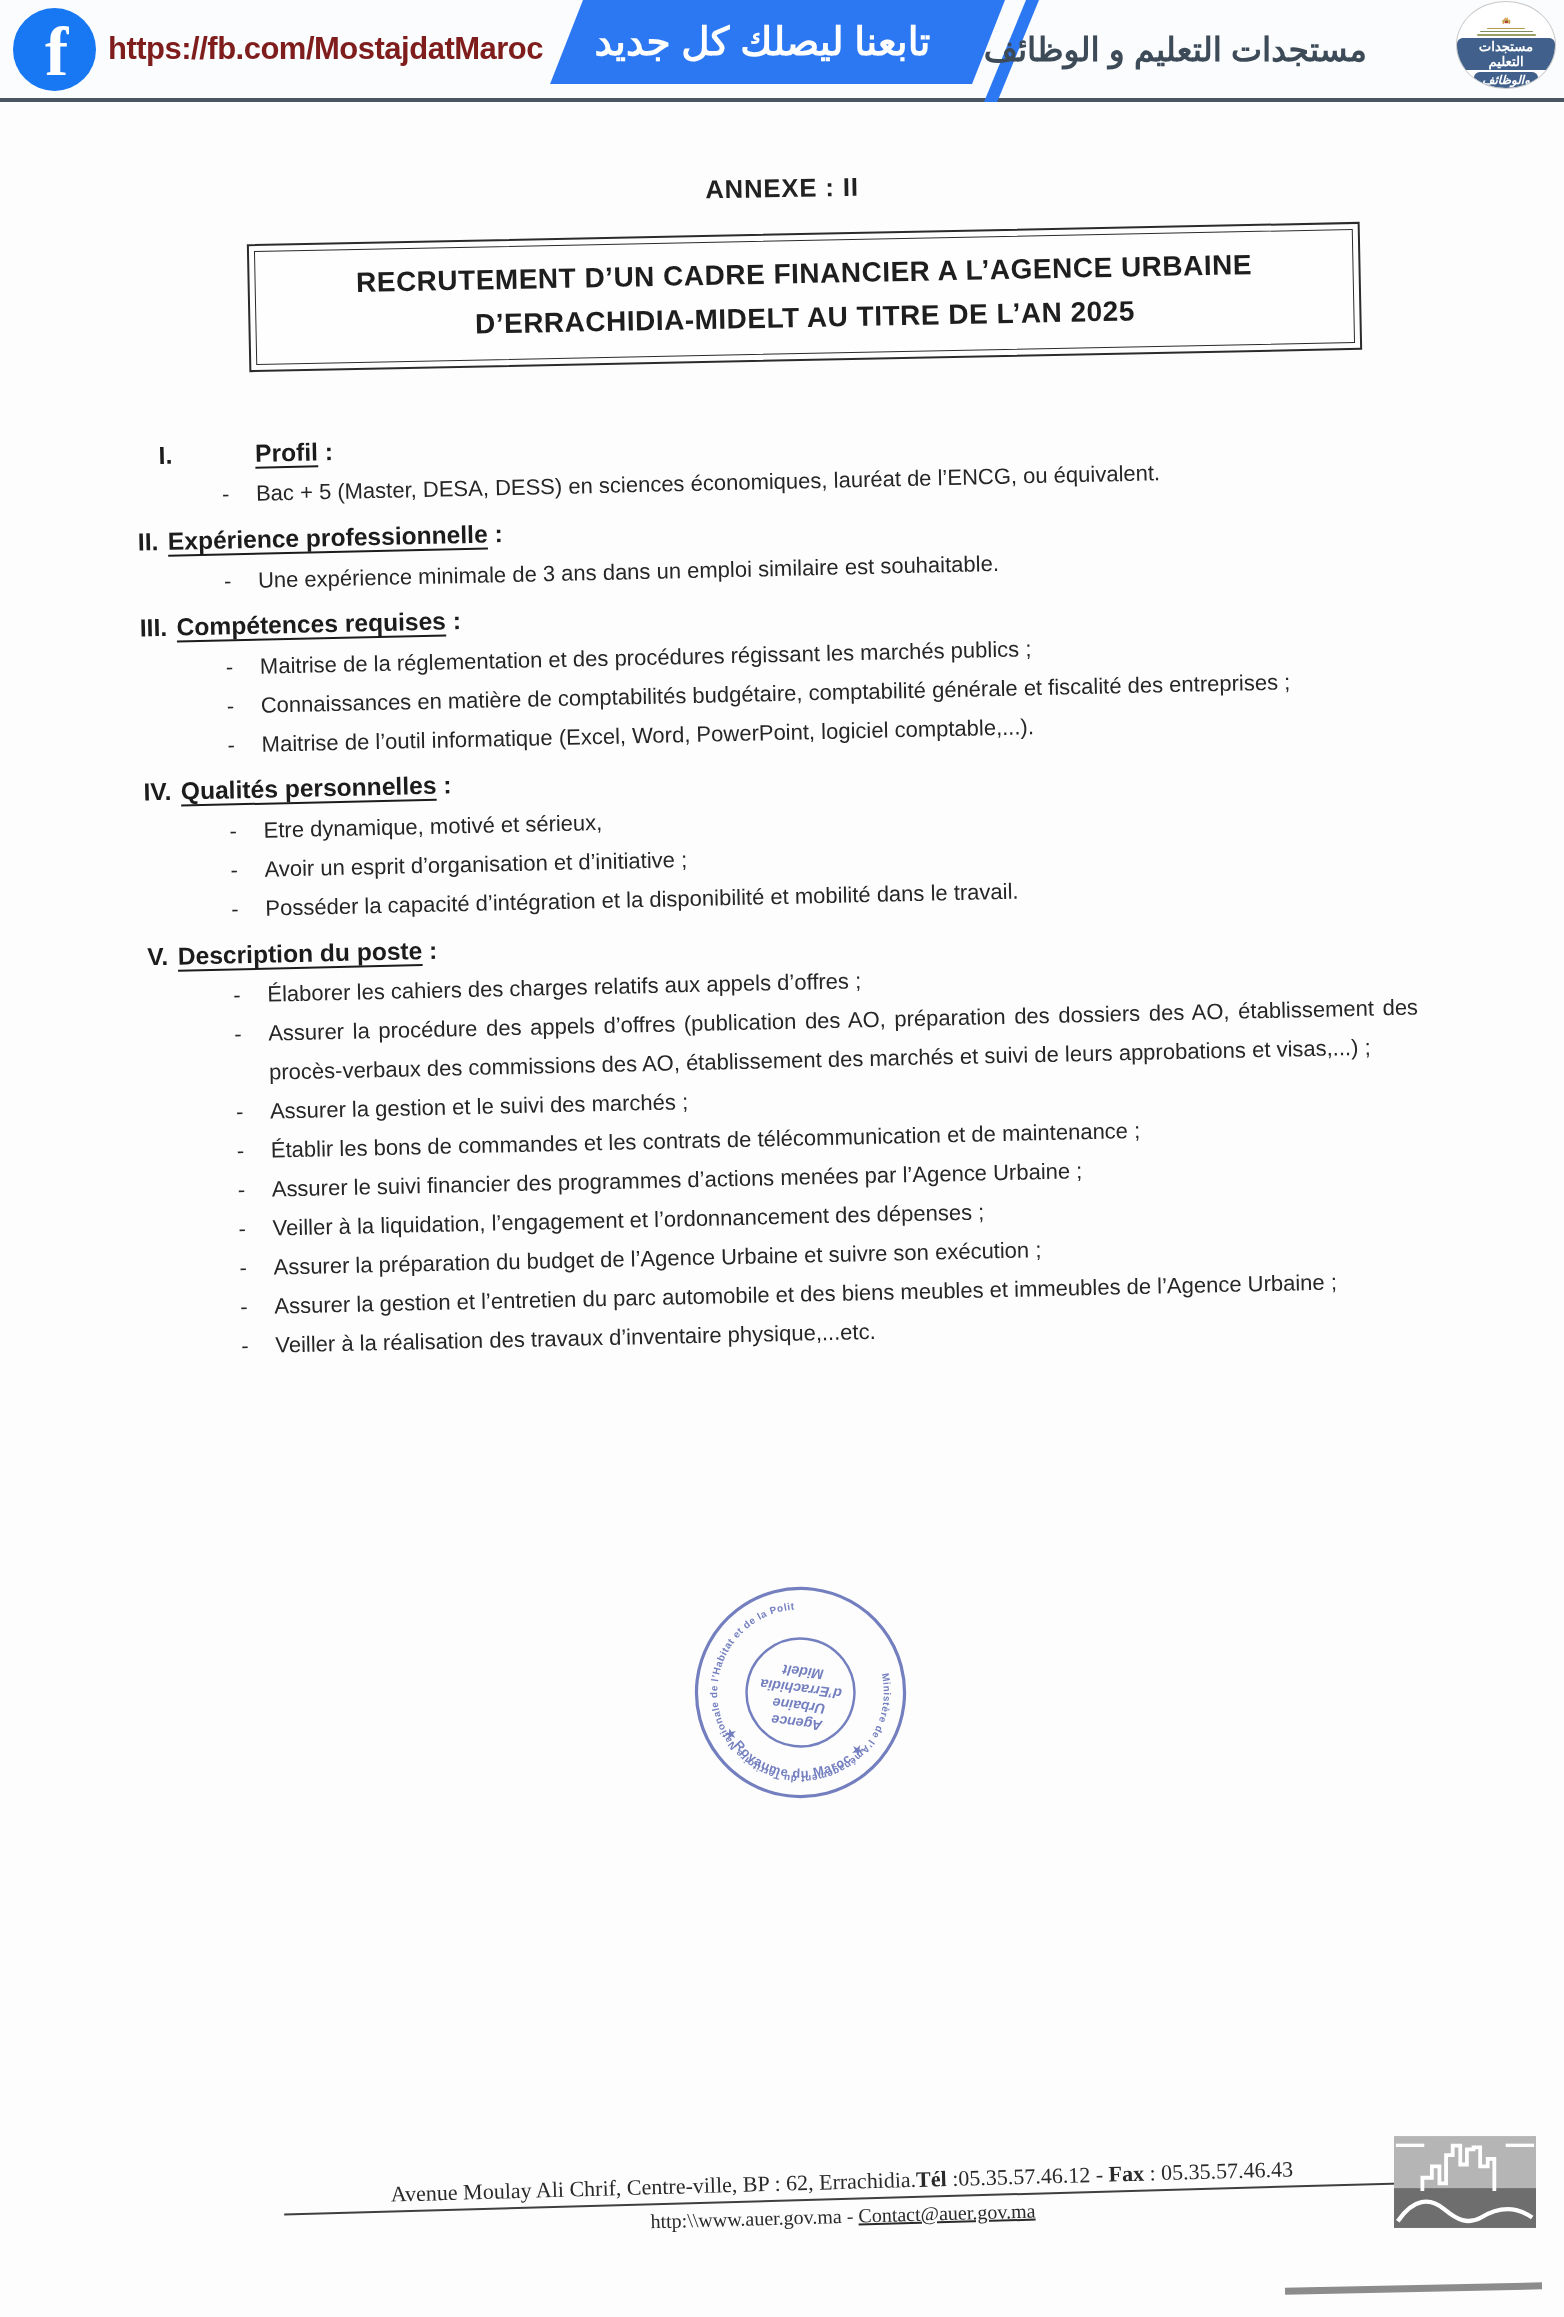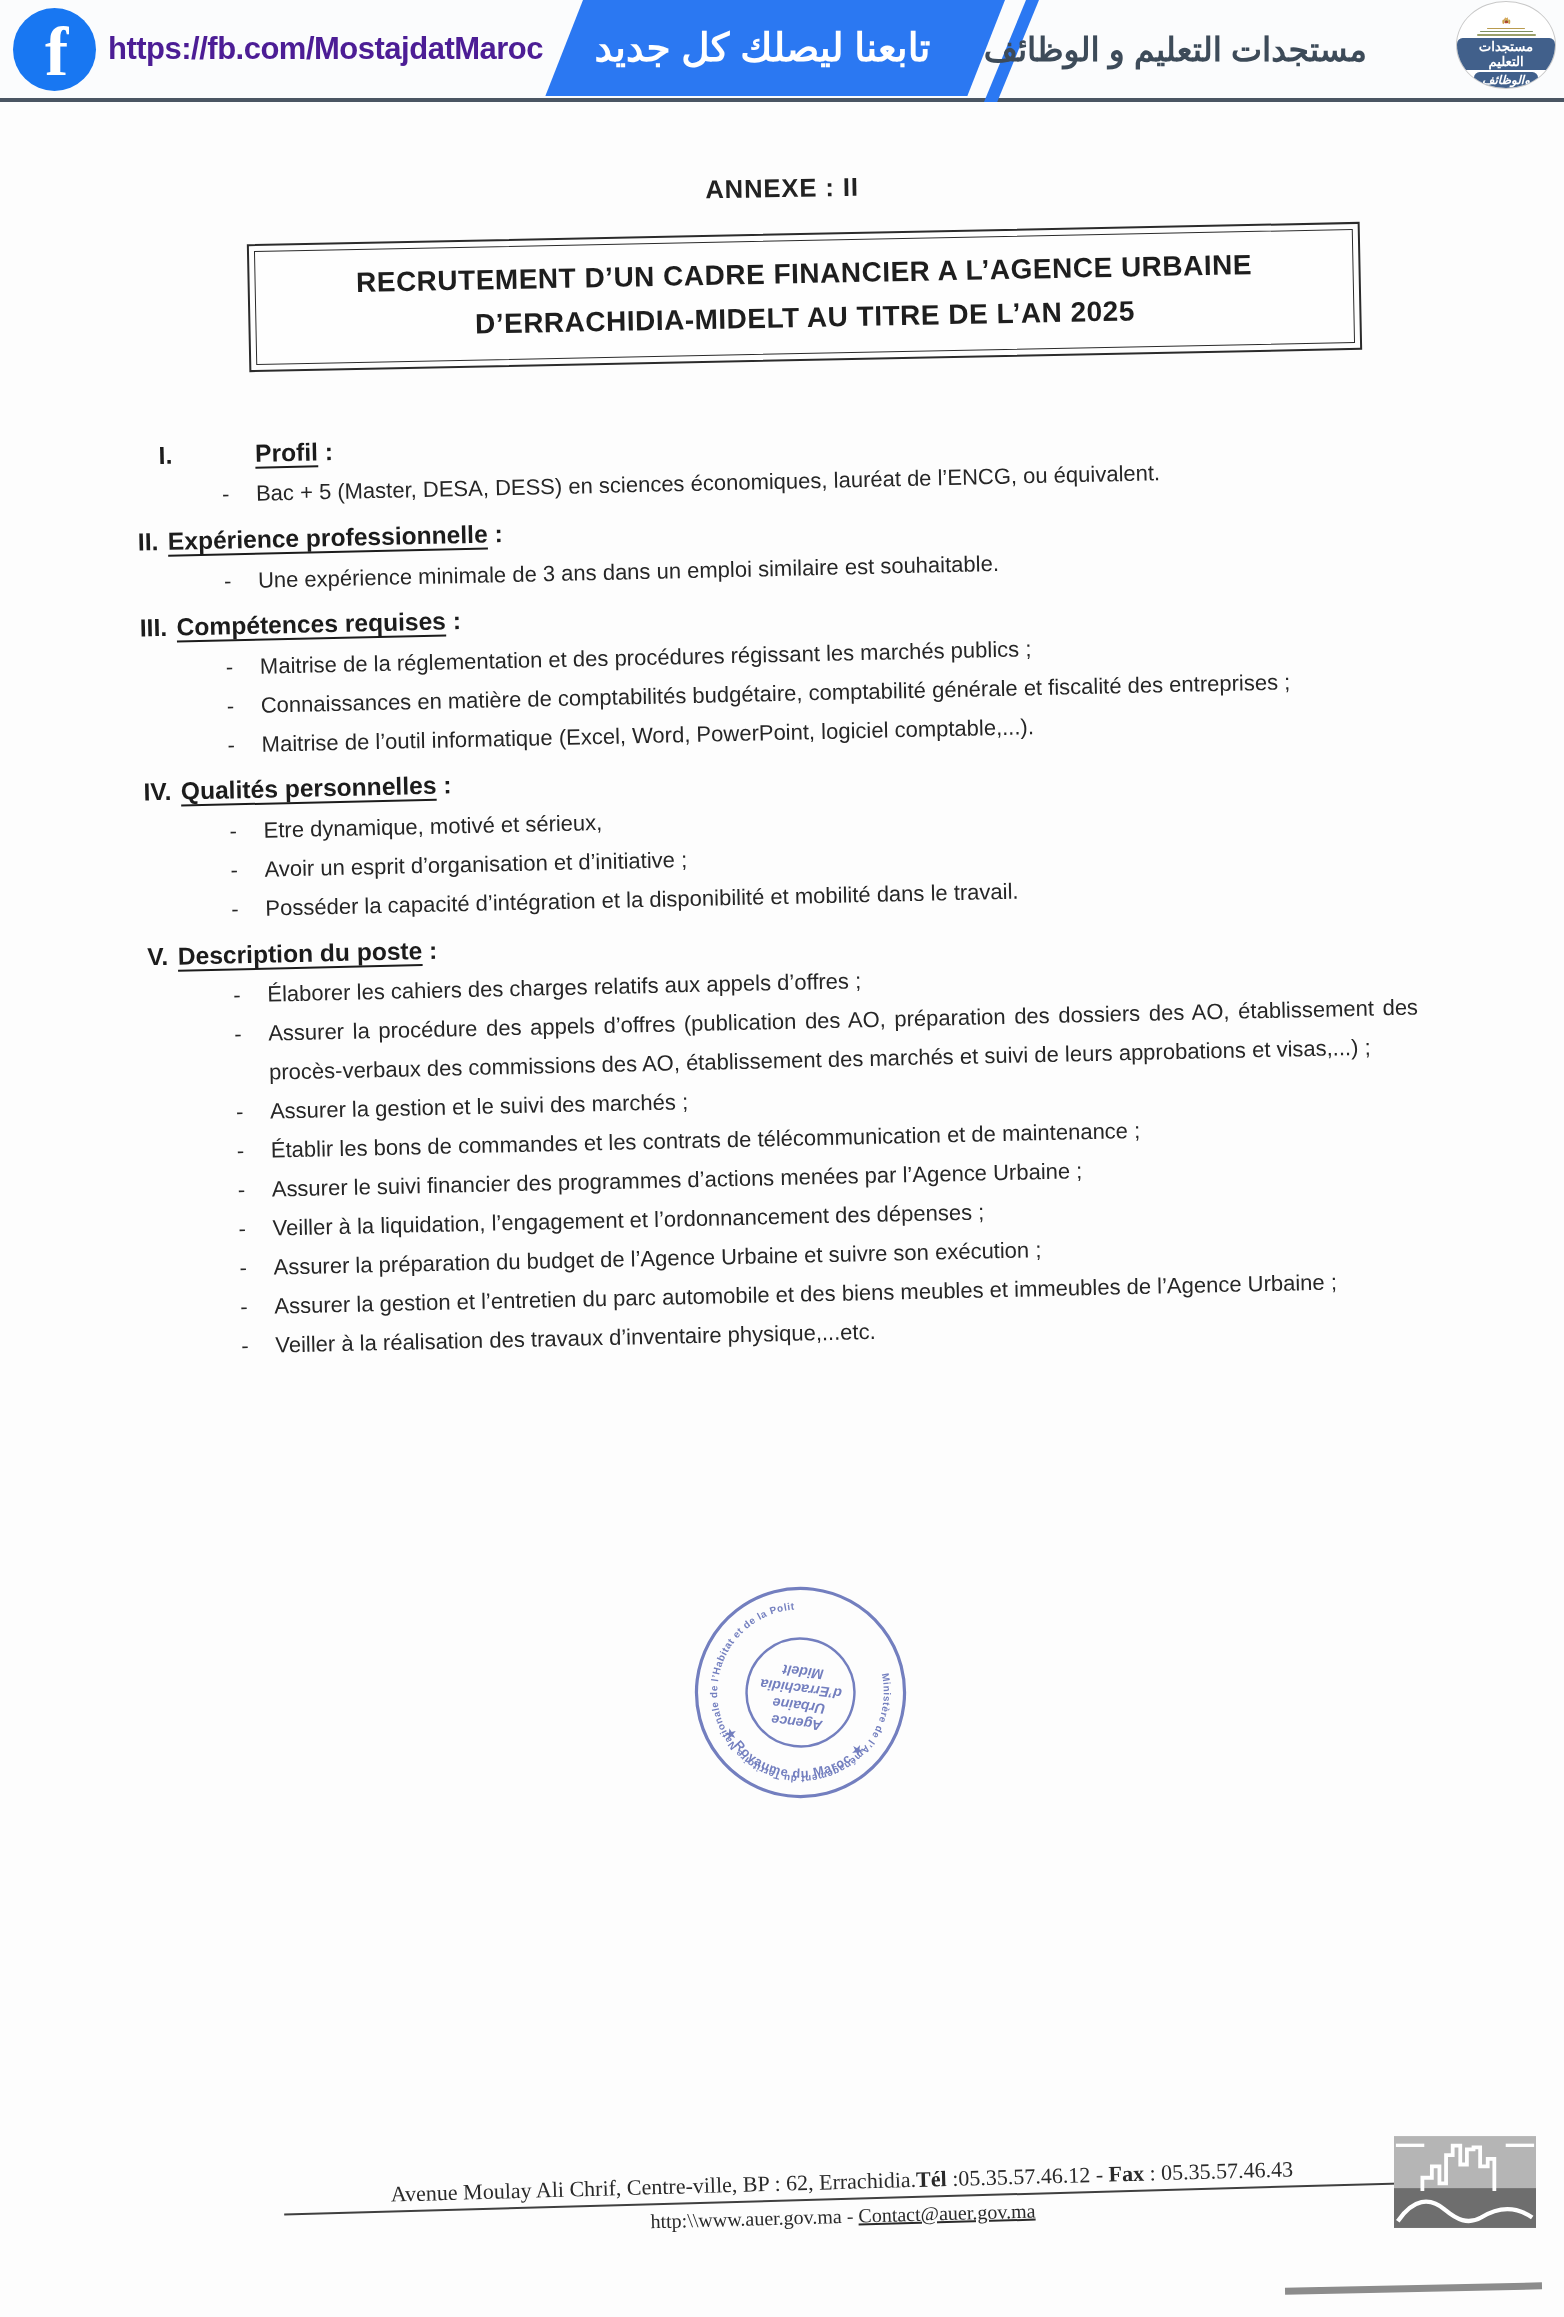--- a/index.html
+++ b/index.html
@@ -8,22 +8,22 @@
   .page { position:relative; width:1564px; height:2318px; background:#fdfdfd; }
 
   
   .banner { position:absolute; left:0; top:0; width:1564px; height:102px;
             background:#fbfcfd; border-bottom:4.7px solid #4a5663; z-index:5; }
   .fb-circle { position:absolute; left:13.2px; top:7.6px; width:83px; height:83px;
                border-radius:50%; background:#1877f2; color:#fff; overflow:hidden; }
   .fb-circle span { position:absolute; left:50%; top:54%; transform:translate(-42%,-50%);
                     font-size:70px; font-weight:bold; font-family:"Liberation Serif", serif; }
   .fb-url { position:absolute; left:108px; top:50%; transform:translateY(-50%);
-            font-size:31px; font-weight:bold; letter-spacing:-0.5px; color:#4c1d95; }
-  .ribbon-a { position:absolute; left:543px; top:0; width:462px; height:96px;
+            font-size:31px; font-weight:bold; letter-spacing:-0.5px; color:#7f1d1d; }
+  .ribbon-a { position:absolute; left:543px; top:0; width:462px; height:84px;
               background:#2b78f2;
               clip-path:polygon(40px 0, 462px 0, 422px 102px, 0 102px); }
   .ribbon-b { position:absolute; left:984px; top:0; width:55px; height:102px;
               background:#2b78f2;
               clip-path:polygon(42px 0, 55px 0, 13.2px 102px, 0 102px); }
   .ribbon-a .ribbon-text { position:absolute; left:0; right:23px; top:50%;
               transform:translateY(-52%); text-align:center; direction:rtl;
               color:#fff; font-size:39px; font-weight:bold; }
   .brand-ar { position:absolute; right:197px; top:50%; transform:translateY(-50%);
               direction:rtl; font-size:33px; font-weight:bold; color:#3d4b59; }

